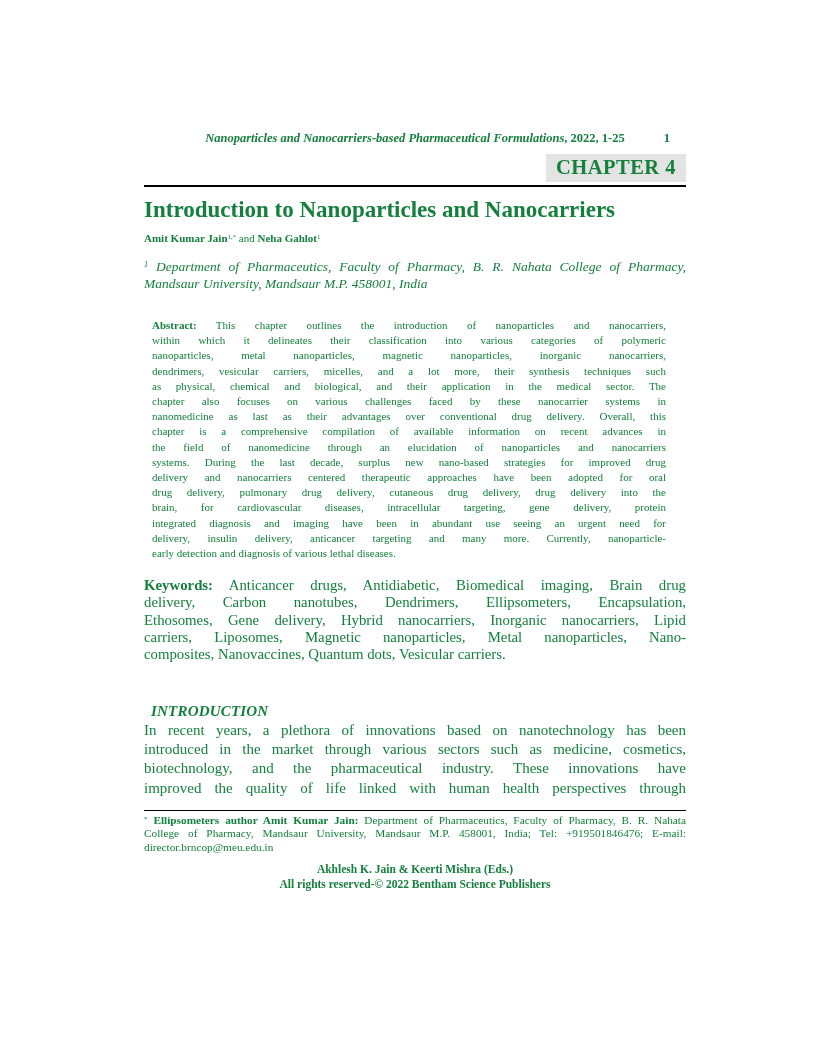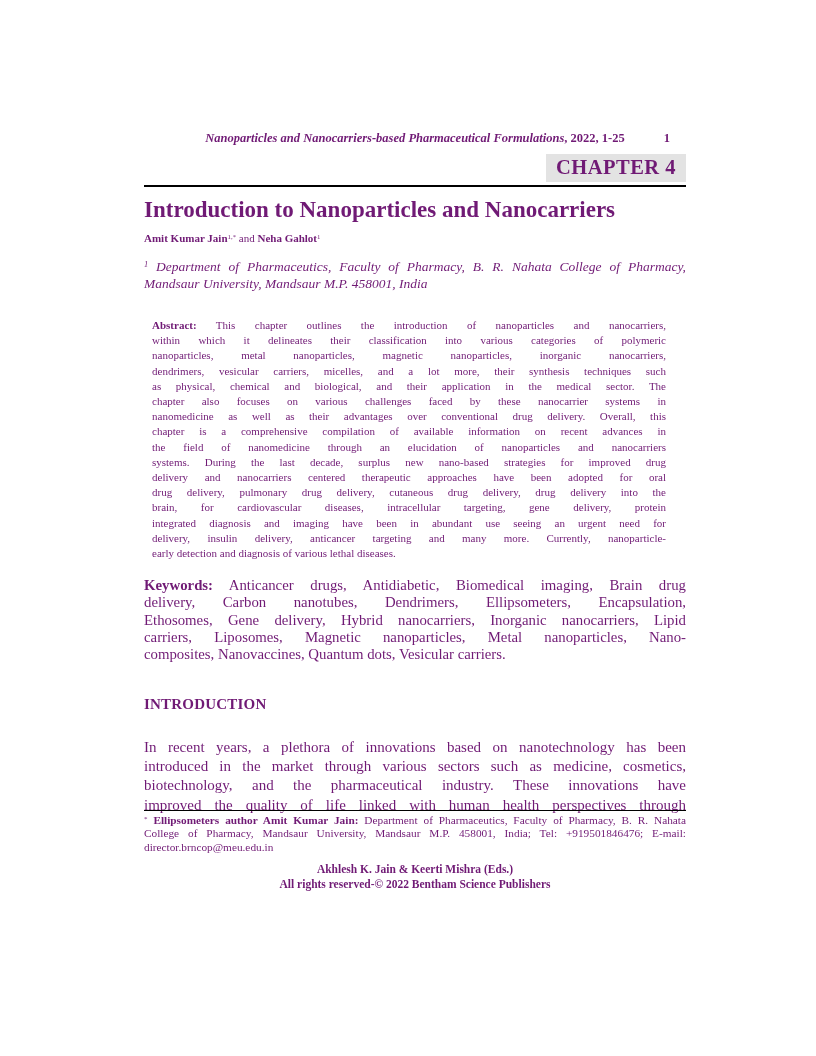--- a/index.html
+++ b/index.html
@@ -3,21 +3,21 @@
 <meta charset="utf-8">
 <style>
   html, body { margin: 0; padding: 0; }
   body { background: #fff; }
   .page {
     position: relative;
     width: 816px;
     height: 1056px;
     background: #ffffff;
     font-family: "Liberation Serif", serif;
-    color: #701a75;
+    color: #15803d;
     overflow: hidden;
   }
   .abs { position: absolute; }
   sup { font-size: 0.62em; line-height: 0; position: relative; vertical-align: baseline; top: -0.45em; }
 
   
   .ln { white-space: normal; }
   .jl, .jlines > .ln { text-align: justify; text-align-last: justify; }
   .jlines:not(.cont) > .ln:last-child { text-align: right; text-align-last: left; }
 
@@ -63,21 +63,21 @@
     left: 144px; width: 542px; top: 577px;
     font-size: 14.8px; line-height: 17.3px;
   }
   .keywords-label { font-weight: bold; }
 
   .intro-heading {
     left: 144px; width: 542px; top: 696px;
     font-size: 15px; font-weight: bold; letter-spacing: 0.2px;
   }
   .intro-para {
-    left: 144px; width: 542px; top: 738px;
+    left: 144px; width: 542px; top: 721px;
     font-size: 15px; line-height: 19.2px;
   }
 
   .footnote-rule { left: 144px; width: 542px; top: 810px; height: 1px; background: #000; }
   .footnote-block {
     left: 144px; width: 542px; top: 814px;
     font-size: 11.3px; line-height: 13.3px;
   }
   .footnote-label { font-weight: bold; }
 
@@ -112,21 +112,21 @@
   </div>
 
   <div class="abs abstract-block">
     <div class="ln jl"><span class="abstract-label">Abstract:</span> <span>This chapter outlines the introduction of nanoparticles and nanocarriers,</span></div>
     <div class="jlines">
         <div class="ln">within which it delineates their classification into various categories of polymeric</div>
         <div class="ln">nanoparticles, metal nanoparticles, magnetic nanoparticles, inorganic nanocarriers,</div>
         <div class="ln">dendrimers, vesicular carriers, micelles, and a lot more, their synthesis techniques such</div>
         <div class="ln">as physical, chemical and biological, and their application in the medical sector. The</div>
         <div class="ln">chapter also focuses on various challenges faced by these nanocarrier systems in</div>
-        <div class="ln">nanomedicine as well as their advantages over conventional drug delivery. Overall, this</div>
+        <div class="ln">nanomedicine as last as their advantages over conventional drug delivery. Overall, this</div>
         <div class="ln">chapter is a comprehensive compilation of available information on recent advances in</div>
         <div class="ln">the field of nanomedicine through an elucidation of nanoparticles and nanocarriers</div>
         <div class="ln">systems. During the last decade, surplus new nano-based strategies for improved drug</div>
         <div class="ln">delivery and nanocarriers centered therapeutic approaches have been adopted for oral</div>
         <div class="ln">drug delivery, pulmonary drug delivery, cutaneous drug delivery, drug delivery into the</div>
         <div class="ln">brain, for cardiovascular diseases, intracellular targeting, gene delivery, protein</div>
         <div class="ln">integrated diagnosis and imaging have been in abundant use seeing an urgent need for</div>
         <div class="ln">delivery, insulin delivery, anticancer targeting and many more. Currently, nanoparticle-</div>
         <div class="ln">early detection and diagnosis of various lethal diseases.</div>
       </div>
@@ -135,21 +135,21 @@
   <div class="abs keywords-block">
     <div class="ln jl"><span class="keywords-label">Keywords:</span> <span>Anticancer drugs, Antidiabetic, Biomedical imaging, Brain drug</span></div>
     <div class="jlines">
         <div class="ln">delivery, Carbon nanotubes, Dendrimers, Ellipsometers, Encapsulation,</div>
         <div class="ln">Ethosomes, Gene delivery, Hybrid nanocarriers, Inorganic nanocarriers, Lipid</div>
         <div class="ln">carriers, Liposomes, Magnetic nanoparticles, Metal nanoparticles, Nano-</div>
         <div class="ln">composites, Nanovaccines, Quantum dots, Vesicular carriers.</div>
       </div>
   </div>
 
-  <h2 class="abs intro-heading" style="margin:0;">INTRODUCTION</h2>
+  <h2 class="abs intro-heading" style="margin:7px;font-style:italic;">INTRODUCTION</h2>
   <div class="abs intro-para jlines cont">
       <div class="ln">In recent years, a plethora of innovations based on nanotechnology has been</div>
       <div class="ln">introduced in the market through various sectors such as medicine, cosmetics,</div>
       <div class="ln">biotechnology, and the pharmaceutical industry. These innovations have</div>
       <div class="ln">improved the quality of life linked with human health perspectives through</div>
     </div>
 
   <div class="abs footnote-rule"></div>
   <div class="abs footnote-block">
     <div class="ln jl"><sup>*</sup> <span class="footnote-label">Ellipsometers author Amit Kumar Jain:</span> <span>Department of Pharmaceutics, Faculty of Pharmacy, B. R. Nahata</span></div>

